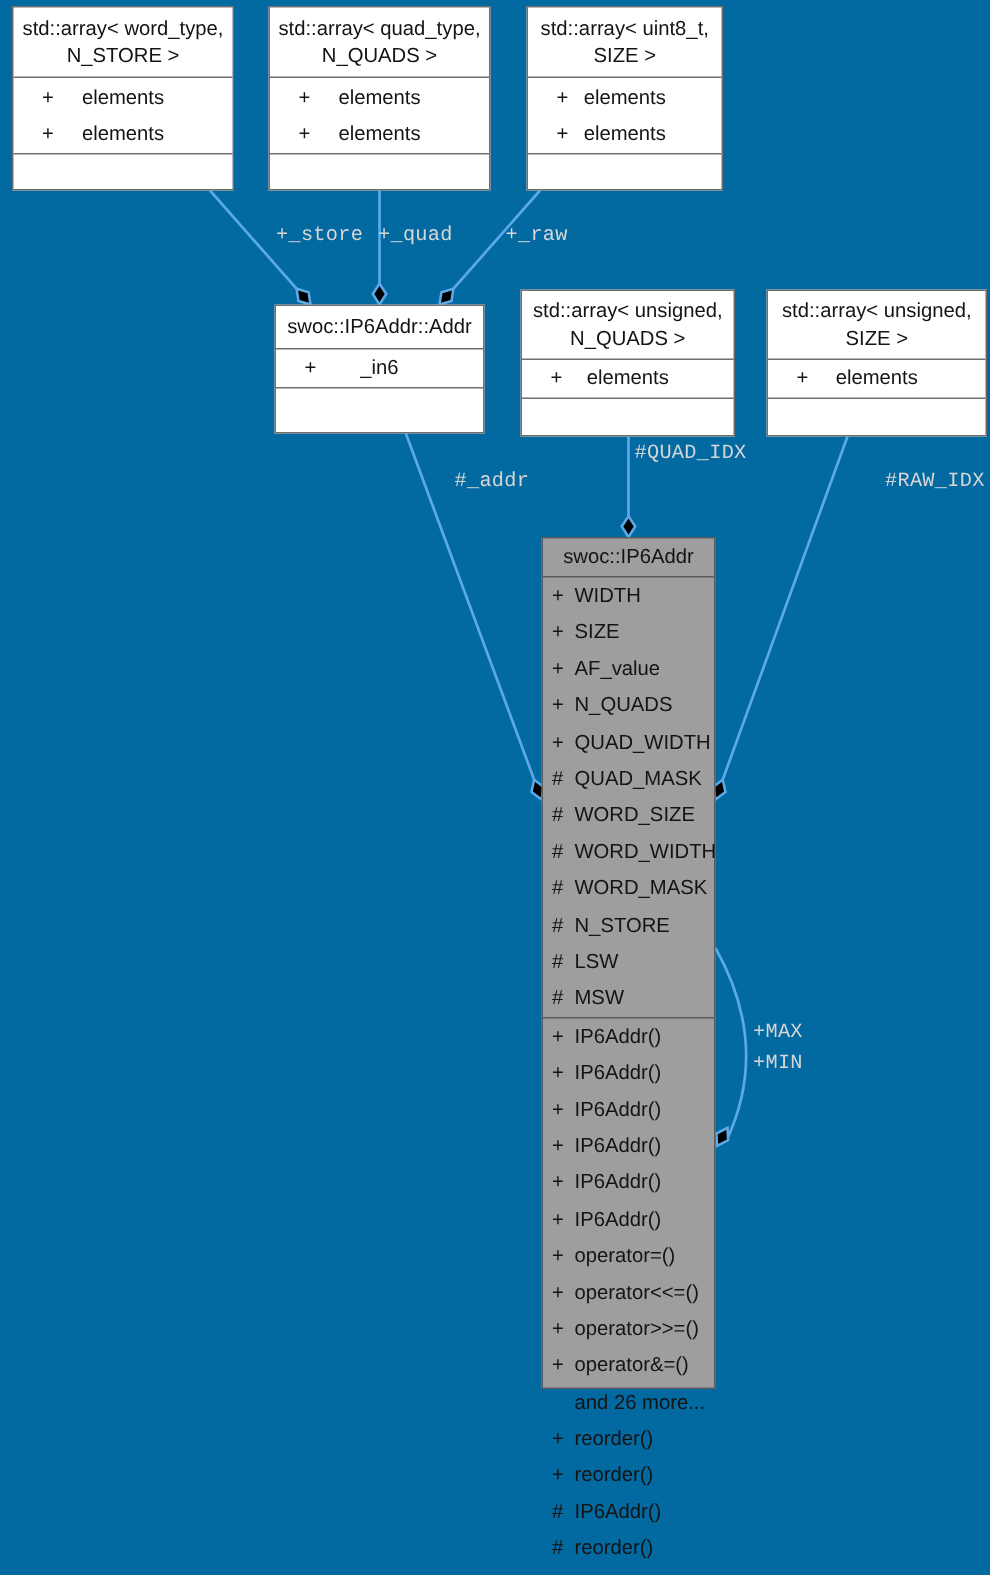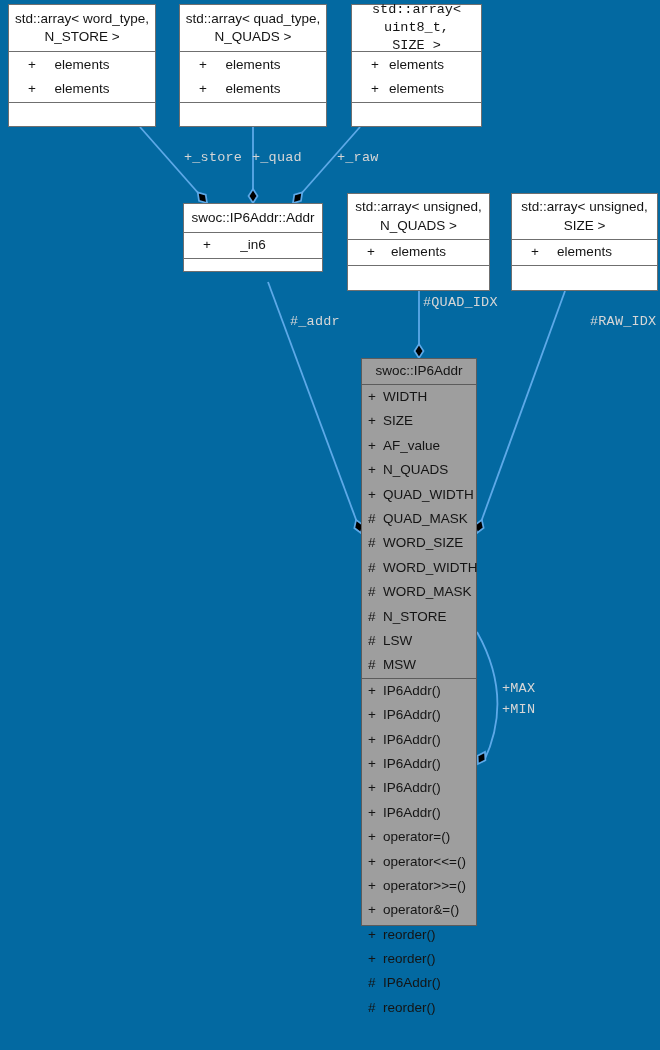--- a/index.html
+++ b/index.html
@@ -104,39 +104,39 @@
         </div>
         <div class="srow">
           <span class="pfx">+</span>
           <span>elements</span>
         </div>
       </div>
     <div class="nempty"></div>
   </div>
 
   <div class="node" style="left:351px;top:4px;width:131px;height:123px;">
-    <div class="ntitle" style="height:46px;font-family:Liberation Mono, monospace;">
+    <div class="ntitle" style="height:46px;">
       <div>std::array&lt; uint8_t,</div>
       <div>SIZE &gt;</div>
     </div>
     <div class="nattrs" style="height:50px;">
 
     <div class="srow">
           <span class="pfx">+</span>
           <span>elements</span>
         </div>
         <div class="srow">
           <span class="pfx">+</span>
           <span>elements</span>
         </div>
       </div>
     <div class="nempty"></div>
   </div>
 
-  <div class="node" style="left:183px;top:203px;width:140px;height:69px;">
+  <div class="node" style="left:183px;top:203px;width:140px;height:86px;">
     <div class="ntitle" style="height:28px;">
       <div>swoc::IP6Addr::Addr</div>
     </div>
     <div class="nattrs" style="height:25px;">
 
     <div class="srow">
           <span class="pfx">+</span>
           <span>_in6</span>
         </div>
       </div>
@@ -264,20 +264,24 @@
         </div>
         <div class="mrow">
           <span class="pfx">+</span>
           <span>operator&gt;&gt;=()</span>
         </div>
         <div class="mrow">
           <span class="pfx">+</span>
           <span>operator&amp;=()</span>
         </div>
         <div class="mrow">
+          <span class="pfx"></span>
+          <span>and 26 more...</span>
+        </div>
+        <div class="mrow">
           <span class="pfx">+</span>
           <span>reorder()</span>
         </div>
         <div class="mrow">
           <span class="pfx">+</span>
           <span>reorder()</span>
         </div>
         <div class="mrow">
           <span class="pfx">#</span>
           <span>IP6Addr()</span>
@@ -285,19 +289,19 @@
         <div class="mrow">
           <span class="pfx">#</span>
           <span>reorder()</span>
         </div>
       </div>
   </div>
 
   <div class="edge-label" style="left:184px;top:150px;">+_store</div>
   <div class="edge-label" style="left:252px;top:150px;">+_quad</div>
   <div class="edge-label" style="left:337px;top:150px;">+_raw</div>
-  <div class="edge-label" style="left:290px;top:314px;">#_addr</div>
+  <div class="edge-label" style="left:303px;top:314px;">#_addr</div>
   <div class="edge-label" style="left:423px;top:295px;text-align:center;">#QUAD_IDX</div>
   <div class="edge-label" style="left:590px;top:314px;">#RAW_IDX</div>
   <div class="edge-label" style="left:502px;top:681px;">+MAX</div>
   <div class="edge-label" style="left:502px;top:702px;">+MIN</div>
 
 </div>
 
 </body></html>

